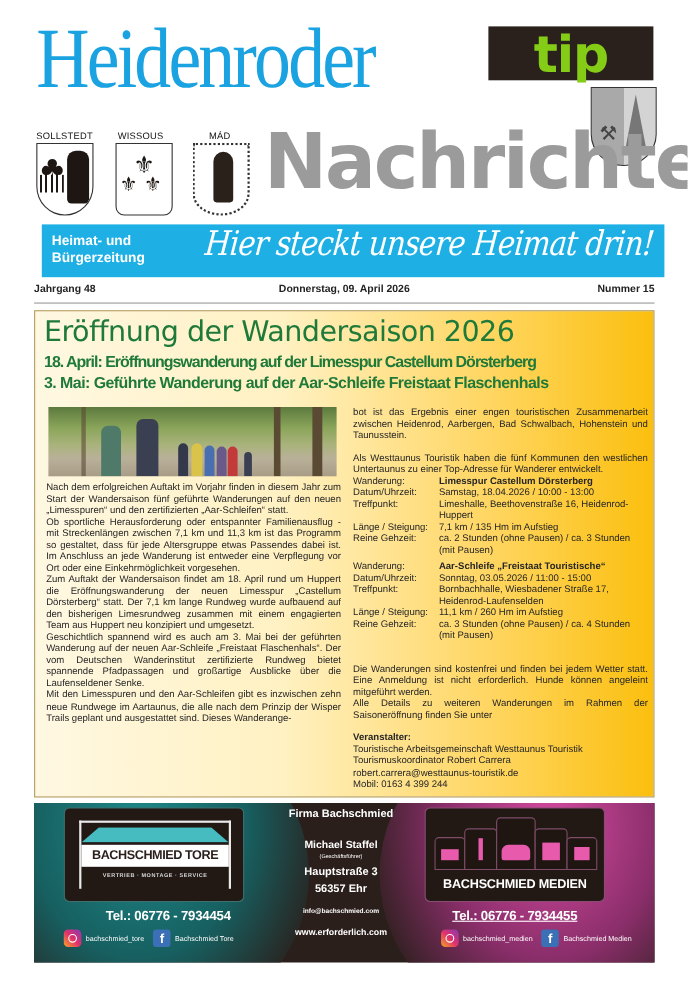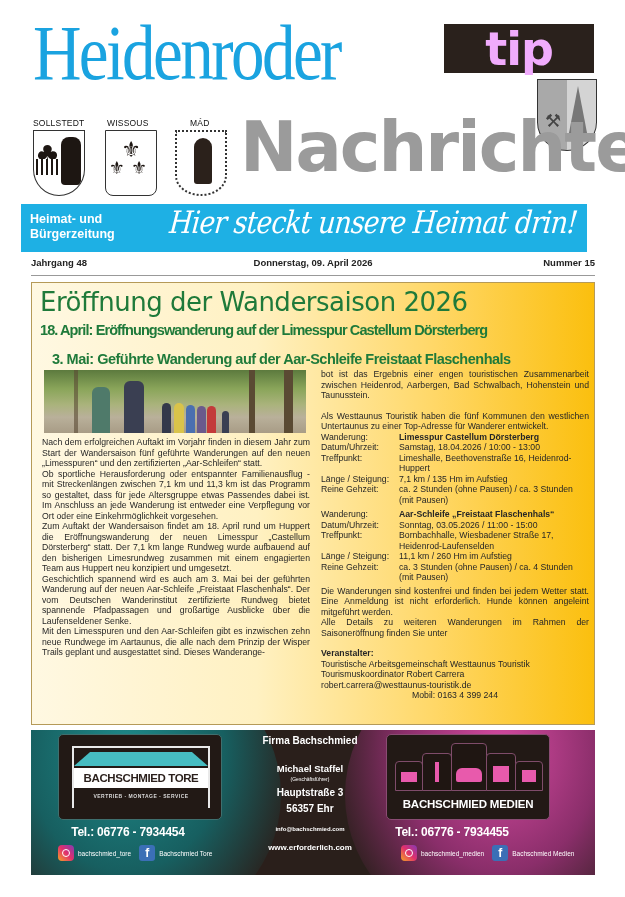--- a/index.html
+++ b/index.html
@@ -4,55 +4,55 @@
 <style>
   * { box-sizing: border-box; margin: 0; padding: 0; }
   html, body { width: 625px; height: 897px; background: #ffffff; overflow: hidden; }
   body { position: relative; font-family: "Liberation Sans", sans-serif; color: #1a1a1a; }
 
   
   .title-heiden { position: absolute; left: 33px; top: 14px; font-family: "Liberation Serif", serif;
     font-size: 78px; color: #1aa3e0; letter-spacing: -3px; line-height: 1; transform: scaleX(0.86); transform-origin: left top; }
   .tip-logo { position: absolute; left: 444px; top: 24px; width: 150px; height: 49px; background: #2a211c;
     display: flex; align-items: center; justify-content: center; }
-  .tip-logo span { color: #f0abfc; font-family: "DejaVu Sans", sans-serif; font-weight: bold; font-size: 46px; letter-spacing: -1px; line-height: 1; }
+  .tip-logo span { color: #84cc16; font-family: "DejaVu Sans", sans-serif; font-weight: bold; font-size: 46px; letter-spacing: -1px; line-height: 1; }
   .crest { position: absolute; border: 1.5px solid #333; border-radius: 0 0 50% 50% / 0 0 40% 40%; background: #fff; overflow: hidden; }
   .crest-big { left: 537px; top: 79px; width: 60px; height: 72px; background: linear-gradient(90deg, #a9a9a9 50%, #d4d4d4 50%); }
   .crest .tree { position: absolute; right: 8px; top: 6px; width: 0; height: 0; border-left: 10px solid transparent; border-right: 10px solid transparent; border-bottom: 52px solid #777; }
   .crest .hammer { position: absolute; left: 7px; top: 30px; font-size: 18px; color: #444; }
 
   .town-label { position: absolute; top: 118px; font-size: 8.5px; color: #111; letter-spacing: 0.2px; }
   .town-crest { top: 130px; width: 52px; height: 66px; }
   .crest1 { left: 33px; background: linear-gradient(90deg, #fff 50%, #fff 50%); }
   .crest2 { left: 105px; border-radius: 0 0 8px 8px; }
   .crest3 { left: 175px; border-radius: 0 0 50% 50% / 0 0 30% 30%; }
   .glyph { position: absolute; left: 0; right: 0; text-align: center; color: #1d1612; }
 
   .title-nachr { position: absolute; left: 240px; top: 112px; font-family: "DejaVu Sans", sans-serif; font-weight: bold;
     font-size: 70px; color: #9b9b9b; letter-spacing: -2px; line-height: 1; transform: scaleX(0.98); transform-origin: left top; }
 
-  .blue-band { position: absolute; left: 21px; top: 204px; width: 566px; height: 48px; background: #1eb0e4; }
+  .blue-band { position: absolute; left: 38px; top: 204px; width: 566px; height: 48px; background: #1eb0e4; }
   .band-sub { position: absolute; left: 9px; top: 8px; color: #fff; font-weight: bold; font-size: 12.5px; line-height: 15px; }
   .band-slogan { position: absolute; left: 150px; top: 3px; color: #fff; font-family: "DejaVu Serif", serif; font-style: italic;
     font-size: 31px; letter-spacing: -1px; line-height: 1; transform: scaleX(0.86) skewX(-6deg); transform-origin: left top; white-space: nowrap; }
 
   .dateline { position: absolute; left: 31px; top: 257px; width: 564px; height: 14px; font-size: 9.5px; font-weight: bold; color: #222; }
   .dateline .l { position: absolute; left: 0; }
   .dateline .c { position: absolute; left: 0; right: 0; text-align: center; }
   .dateline .r { position: absolute; right: 0; }
   .rule { position: absolute; left: 31px; top: 275px; width: 564px; height: 1px; background: #999; }
 
   
   .article { position: absolute; left: 31px; top: 282px; width: 564px; height: 443px;
     background: linear-gradient(90deg, #fff8e2 0%, #fff1c2 40%, #ffd766 72%, #fbbf0e 100%);
     border: 1px solid #b59a58; }
   .headline { position: absolute; left: 8px; top: 4px; font-family: "DejaVu Sans", sans-serif; font-size: 26px; color: #1f7a3a; letter-spacing: -0.5px; font-weight: 500; white-space: nowrap; }
   .sub1, .sub2 { position: absolute; left: 8px; font-weight: bold; font-size: 14.5px; color: #1f7a3a; white-space: nowrap; letter-spacing: -0.5px; }
   .sub1 { top: 39px; letter-spacing: -0.9px; }
-  .sub2 { top: 68px; margin-left: 12px; }
+  .sub2 { top: 58px; }
 
   .photo { position: absolute; left: 12px; top: 87px; width: 262px; height: 63px; overflow: hidden;
     background: linear-gradient(180deg, #5c7a3e 0%, #8aa55a 30%, #aab37c 55%, #b9b09a 75%, #a89c86 100%); }
   .photo .tree-trunk { position: absolute; top: 0; width: 6px; height: 63px; background: #5a4a33; }
   .photo .person { position: absolute; bottom: 0; border-radius: 6px 6px 0 0; }
 
   .col-text { position: absolute; font-size: 8.7px; line-height: 10.5px; color: #262626; text-align: justify; }
   .col-left { left: 10px; top: 154px; width: 268px; }
   .col-right { left: 289px; top: 86px; width: 268px; }
   .col-text p { margin: 0; }
@@ -74,22 +74,22 @@
   .logo-medien { left: 355px; border-color: #8a4c73; }
   .gate-frame { position: absolute; left: 13px; top: 11px; width: 138px; height: 62px; border: 2px solid #e9e9e9; border-bottom: none; }
   .gate-roof { position: absolute; left: 0; top: 4px; width: 134px; height: 14px; background: #46bcc1; clip-path: polygon(12% 0, 88% 0, 100% 100%, 0 100%); }
   .gate-name { position: absolute; left: 0; top: 20px; width: 134px; height: 20px; background: #fff; color: #2a1f1b; font-weight: bold; font-size: 11.5px; text-align: center; line-height: 20px; letter-spacing: -0.4px; }
   .gate-tag { position: absolute; left: 0; top: 45px; width: 134px; color: #d9d9d9; font-size: 5px; text-align: center; letter-spacing: 0.5px; font-weight: bold; }
   .medien-icons { position: absolute; left: 8px; top: 8px; width: 148px; height: 48px; }
   .m-icon { position: absolute; bottom: 0; background: #1f1612; border: 1px solid #7f4c6a; border-radius: 4px 4px 0 0; }
   .m-icon i { position: absolute; left: 50%; transform: translateX(-50%); bottom: 8px; background: #e85aac; font-style: normal; }
   .medien-name { position: absolute; left: 0; right: 0; top: 63px; color: #fff; font-weight: bold; font-size: 11.5px; text-align: center; letter-spacing: -0.2px; }
   .ad-tel { position: absolute; top: 95px; width: 164px; text-align: center; color: #fff; font-weight: bold; font-size: 12px; letter-spacing: -0.2px; }
-  .tel-tore { left: 15px; text-align: center; }
-  .tel-medien { left: 339px; }
+  .tel-tore { left: 40px; text-align: center; }
+  .tel-medien { left: 355px; text-decoration: underline; }
   .social { position: absolute; top: 115px; display: flex; align-items: center; gap: 4px; color: #fff; font-size: 6.5px; white-space: nowrap; }
   .social-tore { left: 27px; }
   .social-medien { left: 370px; }
   .ig { width: 16px; height: 16px; border-radius: 4px; background: linear-gradient(45deg, #f6a623, #e1306c, #833ab4); position: relative; }
   .ig::after { content: ""; position: absolute; left: 4px; top: 4px; width: 6px; height: 6px; border: 1.5px solid #fff; border-radius: 50%; }
   .fb { width: 16px; height: 16px; border-radius: 3px; background: #3b6fb6; color: #fff; font-weight: bold; font-size: 12px; text-align: center; line-height: 17px; margin-left: 4px; }
   .ad-center { position: absolute; left: 199px; top: 0; width: 160px; height: 145px; text-align: center; color: #fff; font-weight: bold; }
   .ac-firma { position: absolute; top: 5px; left: 0; right: 0; font-size: 10px; }
   .ac-name { position: absolute; top: 33px; left: 0; right: 0; font-size: 9.5px; }
   .ac-role { position: absolute; top: 46px; left: 0; right: 0; font-size: 5px; font-weight: normal; }
@@ -195,48 +195,48 @@
         </div>
       <div class="kv">
           <span class="k">Reine Gehzeit:</span>
           <span class="v">ca. 2 Stunden (ohne Pausen) / ca. 3 Stunden (mit Pausen)</span>
         </div>
     </div>
     <div style="height:4px"></div>
     <div>
       <div class="kv">
           <span class="k">Wanderung:</span>
-          <span class="v b">Aar-Schleife „Freistaat Flaschenhals“</span>
+          <span class="v b">Aar-Schleife „Freistaat Touristische“</span>
         </div>
       <div class="kv">
           <span class="k">Datum/Uhrzeit:</span>
           <span class="v">Sonntag, 03.05.2026 / 11:00 - 15:00</span>
         </div>
       <div class="kv">
           <span class="k">Treffpunkt:</span>
           <span class="v">Bornbachhalle, Wiesbadener Straße 17, Heidenrod-Laufenselden</span>
         </div>
       <div class="kv">
           <span class="k">Länge / Steigung:</span>
           <span class="v">11,1 km / 260 Hm im Aufstieg</span>
         </div>
       <div class="kv">
           <span class="k">Reine Gehzeit:</span>
           <span class="v">ca. 3 Stunden (ohne Pausen) / ca. 4 Stunden (mit Pausen)</span>
         </div>
     </div>
 
-    <p style="margin-top:3px">Die Wanderungen sind kostenfrei und finden bei jedem Wetter statt. Eine Anmeldung ist nicht erforderlich. Hunde können angeleint mitgeführt werden.</p>
+    <p style="margin-top:20px">Die Wanderungen sind kostenfrei und finden bei jedem Wetter statt. Eine Anmeldung ist nicht erforderlich. Hunde können angeleint mitgeführt werden.</p>
     <p>Alle Details zu weiteren Wanderungen im Rahmen der Saisoneröffnung finden Sie unter</p>
     <div class="gap"></div>
     <p class="bold">Veranstalter:</p>
     <p style="text-align:left">Touristische Arbeitsgemeinschaft Westtaunus Touristik</p>
     <p style="text-align:left">Tourismuskoordinator Robert Carrera</p>
     <p style="text-align:left">robert.carrera@westtaunus-touristik.de</p>
-    <p style="text-align:center">Mobil: 0163 4 399 244</p>
+    <p style="text-align:left">Mobil: 0163 4 399 244</p>
   </div>
 </div>
 
 <div class="ad">
   <div class="ad-left-glow"></div>
   <div class="ad-right-glow"></div>
 
   <div class="logo-box logo-tore">
     <div class="gate-frame">
       <div class="gate-roof"></div>

